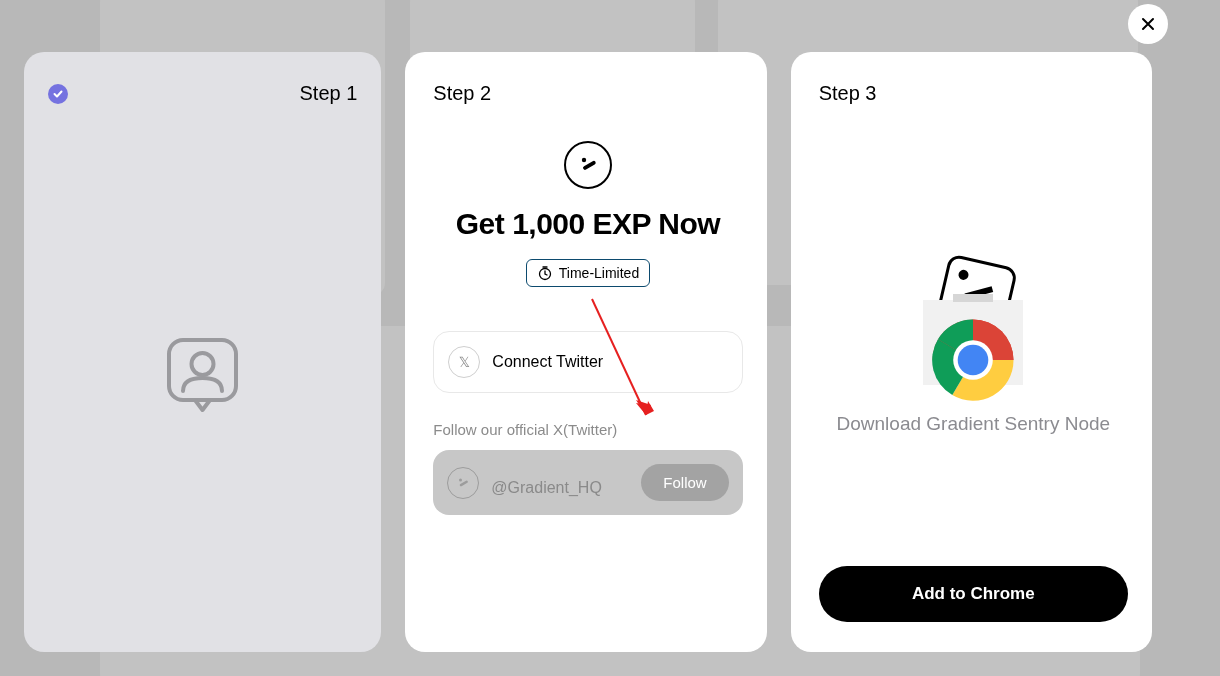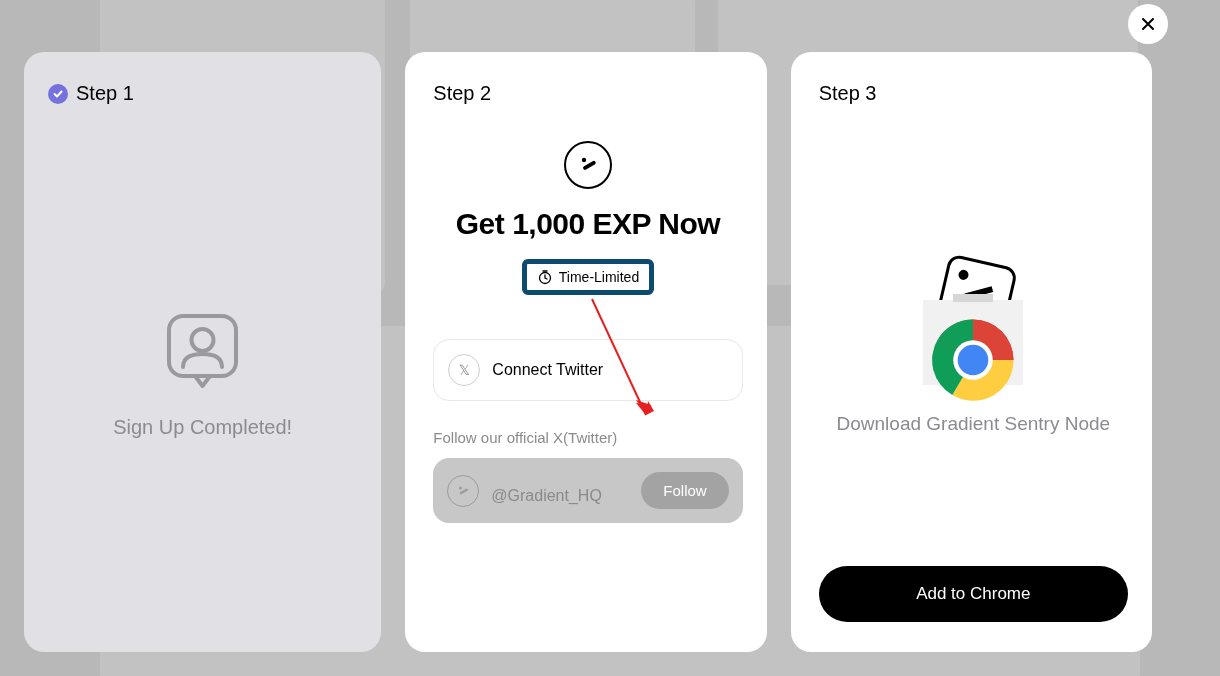--- a/index.html
+++ b/index.html
@@ -56,21 +56,21 @@
     .card-1 {
       background: #e1e1e5;
     }
     .card-2, .card-3 {
       background: #fff;
       padding-left: 28px;
     }
     .step-header {
       display: flex;
       align-items: center;
-      justify-content: flex-start;
+      justify-content: space-between;
       gap: 8px;
       margin-bottom: 24px;
     }
     .step-label {
       font-size: 20px;
       font-weight: 400;
       color: #000;
     }
     .check-badge {
       width: 20px;
@@ -127,21 +127,21 @@
       font-size: 30px;
       font-weight: 700;
       color: #000;
       letter-spacing: -0.5px;
     }
     .time-badge {
       display: flex;
       align-items: center;
       gap: 6px;
       padding: 5px 10px;
-      border: 5px solid #0c4a6e;
+      border: 1px solid #0c4a6e;
       border-radius: 6px;
       font-size: 14px;
       color: #000;
     }
     .section-label {
       font-size: 15px;
       color: #8b8b8b;
       margin-bottom: 12px;
     }
     .connect-box {
@@ -297,21 +297,21 @@
       text-align: center;
     }
     .add-chrome-btn {
       width: 100%;
       background: #000;
       color: #fff;
       border: none;
       padding: 18px;
       border-radius: 30px;
       font-size: 17px;
-      font-weight: 400;
+      font-weight: 700;
       cursor: pointer;
       margin-top: auto;
     }
     .arrow-annotation {
       position: absolute;
       top: 295px;
       left: 588px;
       width: 70px;
       height: 135px;
       pointer-events: none;
@@ -343,21 +343,20 @@
       </span>
       <span class="step-label">Step 1</span>
     </div>
     <div class="card-1-content">
       <svg class="profile-icon" viewBox="0 0 75 80">
         <rect x="4" y="4" width="67" height="60" rx="14" ry="14" fill="none" stroke="#9a9a9e" stroke-width="4"></rect>
         <circle cx="37.5" cy="28" r="11" fill="none" stroke="#9a9a9e" stroke-width="4"></circle>
         <path d="M18 55 Q18 42 37.5 42 Q57 42 57 55" fill="none" stroke="#9a9a9e" stroke-width="4" stroke-linecap="round"></path>
         <path d="M30 64 L37.5 74 L45 64" fill="none" stroke="#9a9a9e" stroke-width="4" stroke-linejoin="round"></path>
       </svg>
-      <div class="signup-text">Sign Up Completed!</div>
     </div>
   </div>
 
   <div class="card card-2">
     <div class="step-header">
       <span class="step-label">Step 2</span>
     </div>
     <div class="card-2-top">
       <div class="circle-icon">
         <svg width="22" height="22" viewBox="0 0 22 22">

